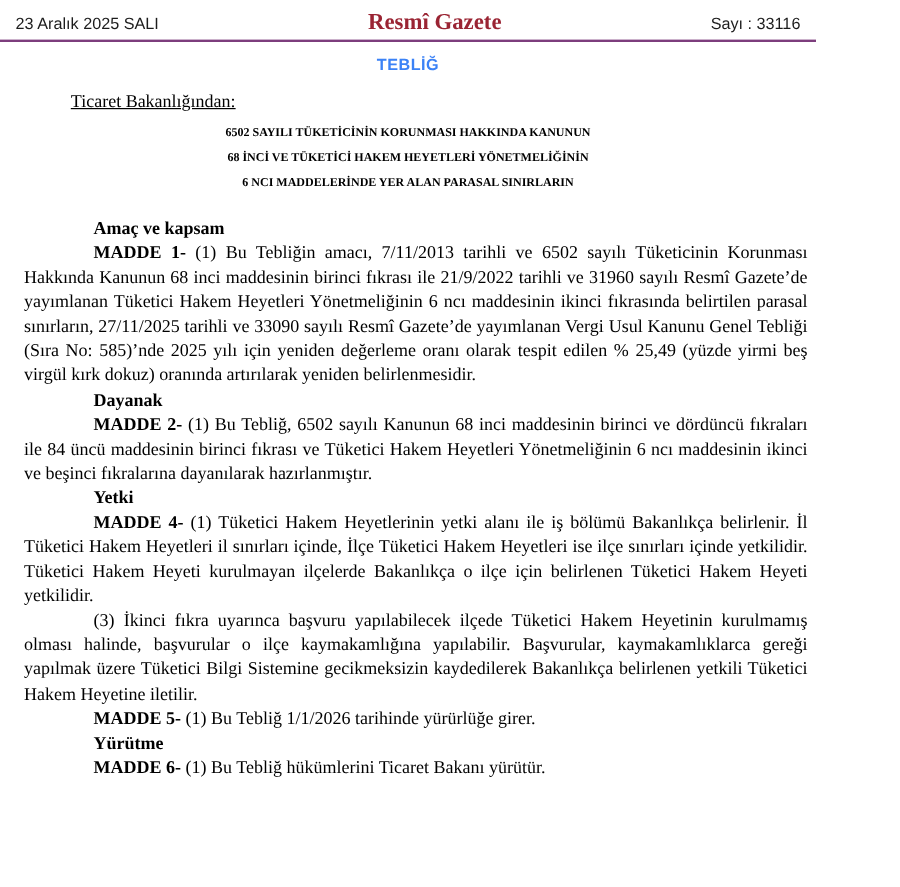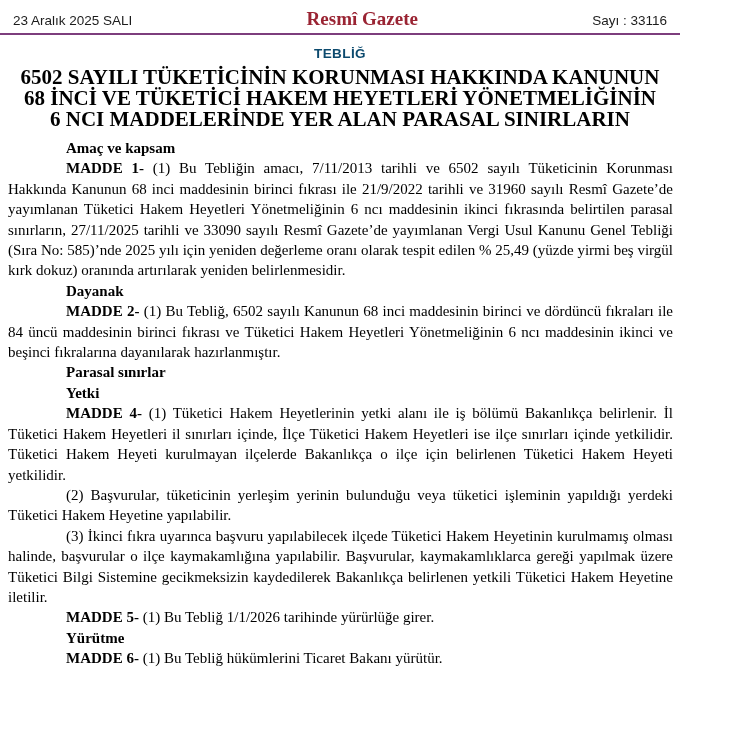--- a/index.html
+++ b/index.html
@@ -35,40 +35,40 @@
     white-space: nowrap;
   }
   
   .section-heading {
     margin-top: 11px;
     text-align: center;
     font-family: "Liberation Sans", sans-serif;
     font-size: 13.5px;
     font-weight: bold;
     letter-spacing: 0.4px;
-    color: #0c4a6e;
+    color: #3b82f6;
   }
   
   .issuer {
     margin: 16px 0 0 59px;
     font-size: 15px;
     text-decoration: underline;
   }
   
   .doc-title {
     margin-top: 6px;
     text-align: center;
-    font-size: 21px;
+    font-size: 10px;
     font-weight: bold;
     line-height: 21px;
   }
   
   .doc-body {
-    margin-top: 8px;
-    padding: 0 7px 0 8px;
+    margin-top: 18px;
+    padding: 0 7px 0 20px;
     font-size: 15px;
     line-height: 20.4px;
     text-align: justify;
   }
   .doc-body p {
     margin: 0;
     text-indent: 58px;
   }
   .doc-body p.heading { font-weight: bold; }
   .doc-body .lead { font-weight: bold; }
@@ -79,35 +79,34 @@
 <div class="page">
 
   <div class="gazette-header">
     <span class="hdr-date">23 Aralık 2025 SALI</span>
     <span class="hdr-masthead">Resmî Gazete</span>
     <span class="hdr-issue">Sayı : 33116</span>
   </div>
 
   <div class="section-heading">TEBLİĞ</div>
 
+  <div class="issuer">Ticaret Bakanlığından:</div>
 
   <div class="doc-title">
     <div>6502 SAYILI TÜKETİCİNİN KORUNMASI HAKKINDA KANUNUN</div>
     <div>68 İNCİ VE TÜKETİCİ HAKEM HEYETLERİ YÖNETMELİĞİNİN</div>
     <div>6 NCI MADDELERİNDE YER ALAN PARASAL SINIRLARIN</div>
   </div>
 
   <div class="doc-body">
     <p class="heading">Amaç ve kapsam</p>
     <p><b class="lead">MADDE 1-</b> <span>(1) Bu Tebliğin amacı, 7/11/2013 tarihli ve 6502 sayılı Tüketicinin Korunması Hakkında Kanunun 68 inci maddesinin birinci fıkrası ile 21/9/2022 tarihli ve 31960 sayılı Resmî Gazete’de yayımlanan Tüketici Hakem Heyetleri Yönetmeliğinin 6 ncı maddesinin ikinci fıkrasında belirtilen parasal sınırların, 27/11/2025 tarihli ve 33090 sayılı Resmî Gazete’de yayımlanan Vergi Usul Kanunu Genel Tebliği (Sıra No: 585)’nde 2025 yılı için yeniden değerleme oranı olarak tespit edilen % 25,49 (yüzde yirmi beş virgül kırk dokuz) oranında artırılarak yeniden belirlenmesidir.</span></p>
     <p class="heading">Dayanak</p>
     <p><b class="lead">MADDE 2-</b> <span>(1) Bu Tebliğ, 6502 sayılı Kanunun 68 inci maddesinin birinci ve dördüncü fıkraları ile 84 üncü maddesinin birinci fıkrası ve Tüketici Hakem Heyetleri Yönetmeliğinin 6 ncı maddesinin ikinci ve beşinci fıkralarına dayanılarak hazırlanmıştır.</span></p>
-    <p class="heading">Parasal sınırlar</p>
     <p class="heading">Yetki</p>
     <p><b class="lead">MADDE 4-</b> <span>(1) Tüketici Hakem Heyetlerinin yetki alanı ile iş bölümü Bakanlıkça belirlenir. İl Tüketici Hakem Heyetleri il sınırları içinde, İlçe Tüketici Hakem Heyetleri ise ilçe sınırları içinde yetkilidir. Tüketici Hakem Heyeti kurulmayan ilçelerde Bakanlıkça o ilçe için belirlenen Tüketici Hakem Heyeti yetkilidir.</span></p>
-    <p><span>(2) Başvurular, tüketicinin yerleşim yerinin bulunduğu veya tüketici işleminin yapıldığı yerdeki Tüketici Hakem Heyetine yapılabilir.</span></p>
     <p><span>(3) İkinci fıkra uyarınca başvuru yapılabilecek ilçede Tüketici Hakem Heyetinin kurulmamış olması halinde, başvurular o ilçe kaymakamlığına yapılabilir. Başvurular, kaymakamlıklarca gereği yapılmak üzere Tüketici Bilgi Sistemine gecikmeksizin kaydedilerek Bakanlıkça belirlenen yetkili Tüketici Hakem Heyetine iletilir.</span></p>
     <p><b class="lead">MADDE 5-</b> <span>(1) Bu Tebliğ 1/1/2026 tarihinde yürürlüğe girer.</span></p>
     <p class="heading">Yürütme</p>
     <p><b class="lead">MADDE 6-</b> <span>(1) Bu Tebliğ hükümlerini Ticaret Bakanı yürütür.</span></p>
   </div>
 
 </div>
 
 </body></html>

